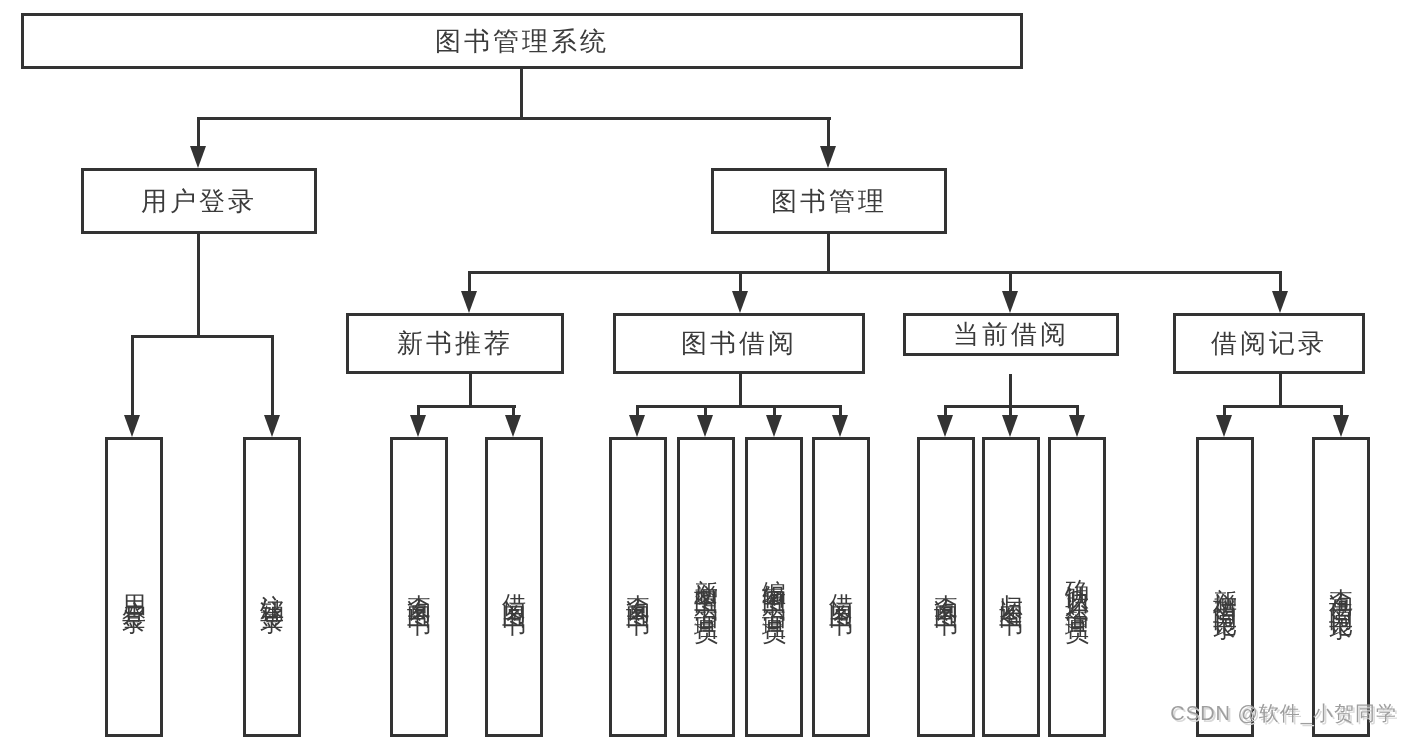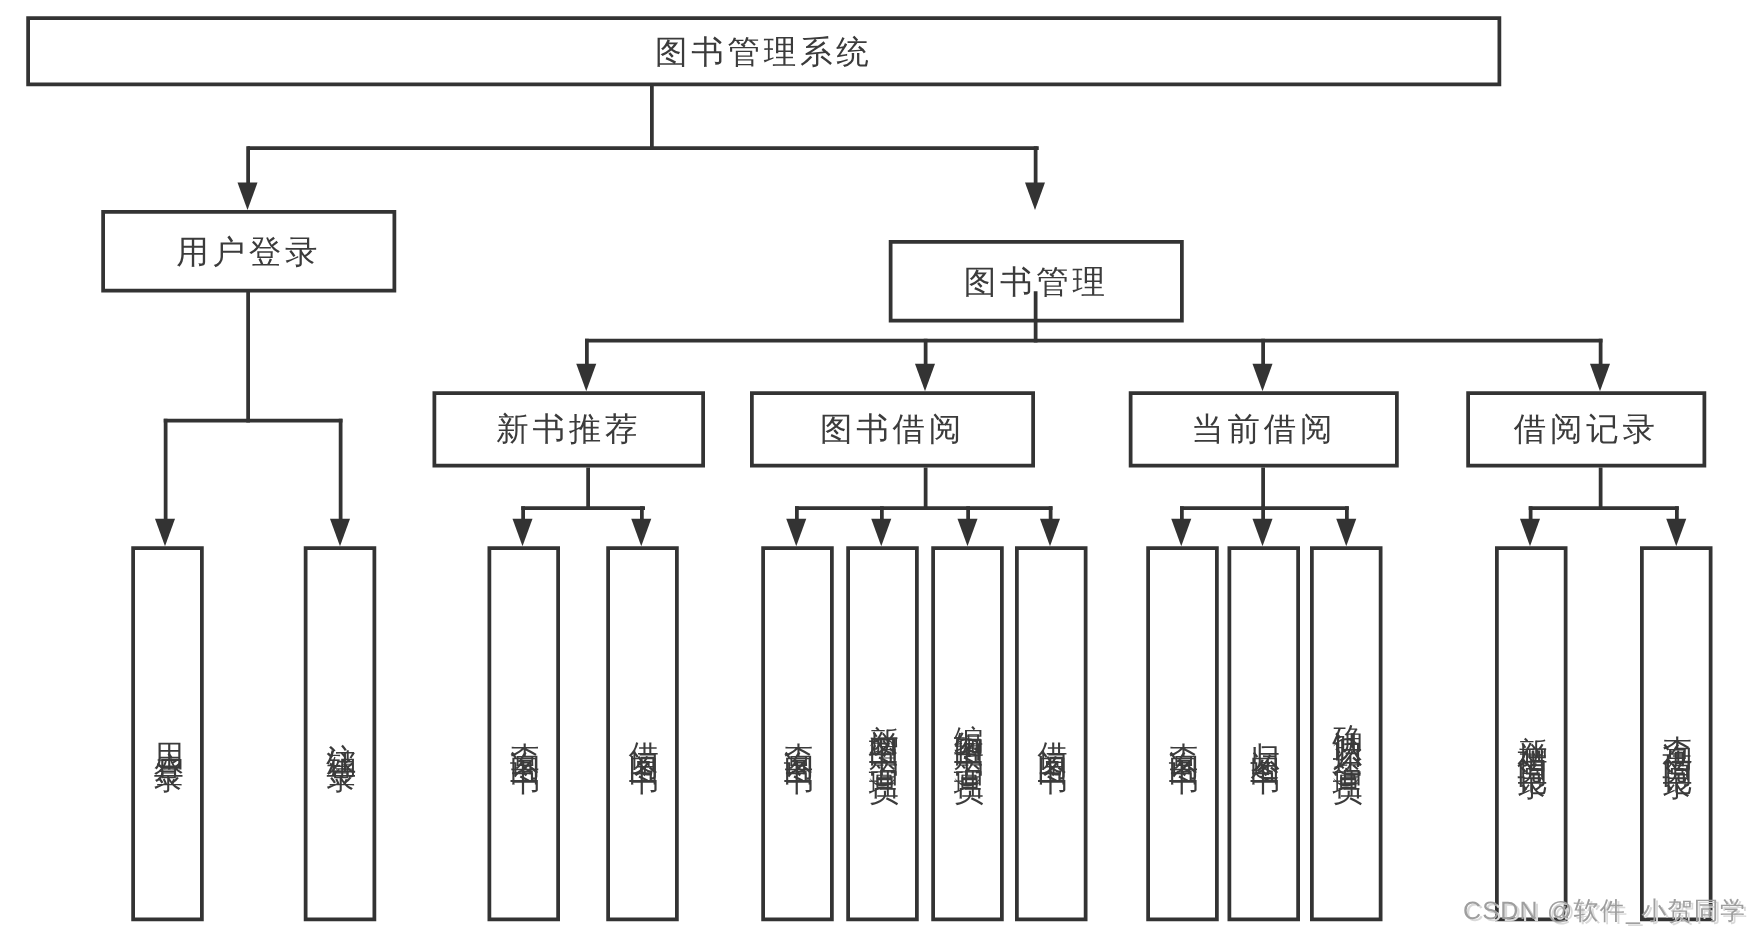--- a/index.html
+++ b/index.html
@@ -46,48 +46,48 @@
   
   .arw{
     position:absolute;
     width:0;height:0;
     border-left:8px solid transparent;
     border-right:8px solid transparent;
     border-top:22px solid #333333;
   }
   .watermark{
     position:absolute;
-    right:8px;bottom:5px;
+    right:8px;bottom:20px;
     font-size:20px;
     color:#9e9e9e;
     letter-spacing:1px;
     text-shadow:2px 2px 0 #d9d9d9;
     white-space:nowrap;
   }
 </style>
 </head>
 <body>
 
 <div class="canvas">
 
-  <div class="hbox" style="left:21px;top:13px;width:1180px;height:56px;">
+  <div class="hbox" style="left:21px;top:13px;width:1002px;height:56px;">
     <span>图书管理系统</span>
   </div>
 
   <div class="vl" style="left:520px;top:68px;height:52px;"></div>
   <div class="hl" style="left:198px;top:117px;width:633px;"></div>
   <div class="vl" style="left:197px;top:117px;height:38px;"></div>
   <div class="vl" style="left:827px;top:117px;height:38px;"></div>
   <div class="arw" style="left:190px;top:146px;"></div>
   <div class="arw" style="left:820px;top:146px;"></div>
 
   <div class="hbox" style="left:81px;top:168px;width:236px;height:66px;">
     <span>用户登录</span>
   </div>
-  <div class="hbox" style="left:711px;top:168px;width:236px;height:66px;margin-top:24px;">
+  <div class="hbox" style="left:711px;top:168px;width:236px;height:66px;">
     <span>图书管理</span>
   </div>
 
   <div class="vl" style="left:197px;top:233px;height:105px;"></div>
   <div class="hl" style="left:131px;top:335px;width:143px;"></div>
   <div class="vl" style="left:131px;top:335px;height:84px;"></div>
   <div class="vl" style="left:271px;top:335px;height:84px;"></div>
   <div class="arw" style="left:124px;top:415px;"></div>
   <div class="arw" style="left:264px;top:415px;"></div>
 
@@ -98,24 +98,24 @@
   <div class="vl" style="left:1009px;top:271px;height:24px;"></div>
   <div class="vl" style="left:1279px;top:271px;height:24px;"></div>
   <div class="arw" style="left:461px;top:291px;"></div>
   <div class="arw" style="left:732px;top:291px;"></div>
   <div class="arw" style="left:1002px;top:291px;"></div>
   <div class="arw" style="left:1272px;top:291px;"></div>
 
   <div class="hbox" style="left:346px;top:313px;width:218px;height:61px;">
     <span>新书推荐</span>
   </div>
-  <div class="hbox" style="left:600px;top:313px;width:228px;height:61px;">
+  <div class="hbox" style="left:613px;top:313px;width:252px;height:61px;">
     <span>图书借阅</span>
   </div>
-  <div class="hbox" style="left:903px;top:313px;width:216px;height:61px;text-align:center;">
+  <div class="hbox" style="left:903px;top:313px;width:216px;height:43px;text-align:center;">
     <span>当前借阅</span>
   </div>
   <div class="hbox" style="left:1173px;top:313px;width:192px;height:61px;">
     <span>借阅记录</span>
   </div>
 
   <div class="vl" style="left:469px;top:374px;height:34px;"></div>
   <div class="hl" style="left:417px;top:405px;width:99px;"></div>
   <div class="vl" style="left:417px;top:405px;height:15px;"></div>
   <div class="vl" style="left:512px;top:405px;height:15px;"></div>

